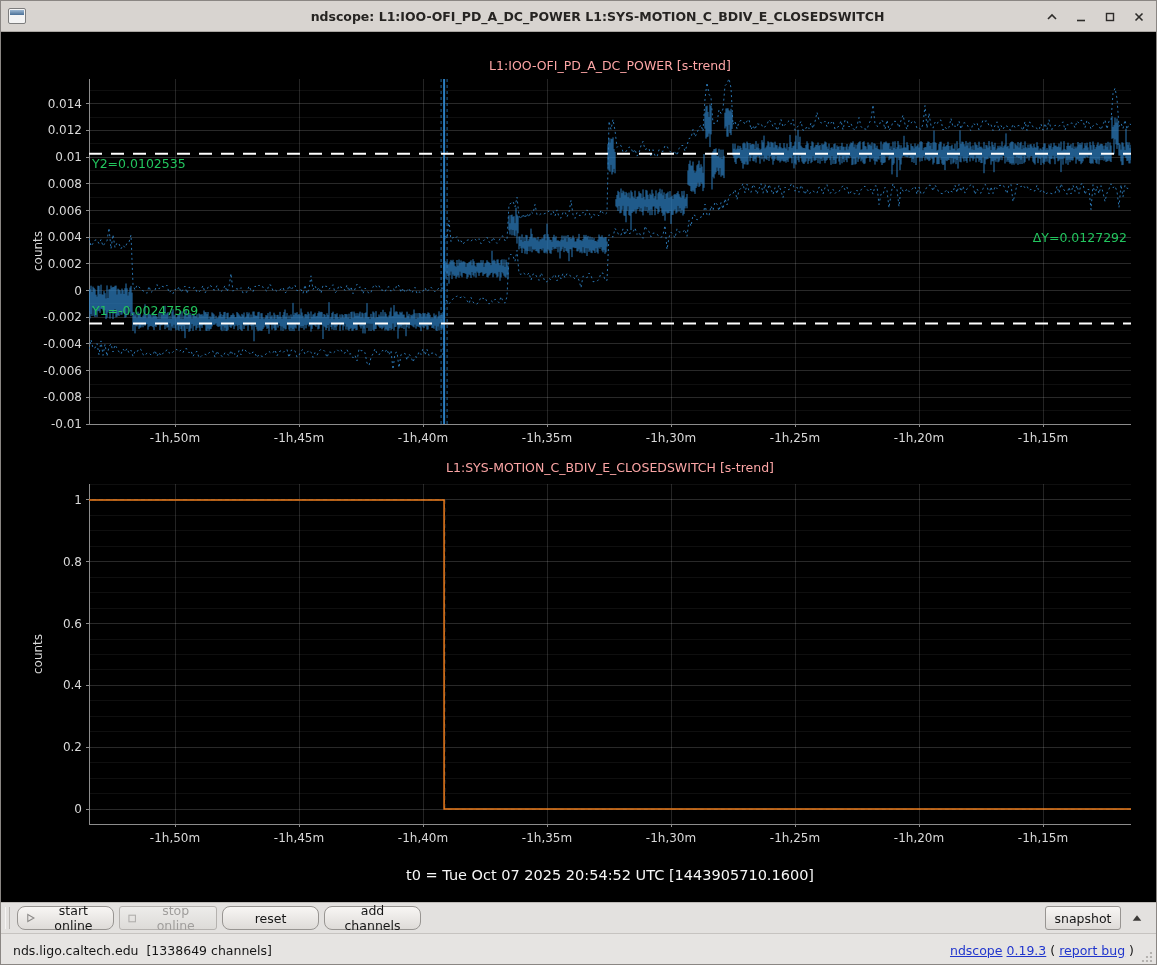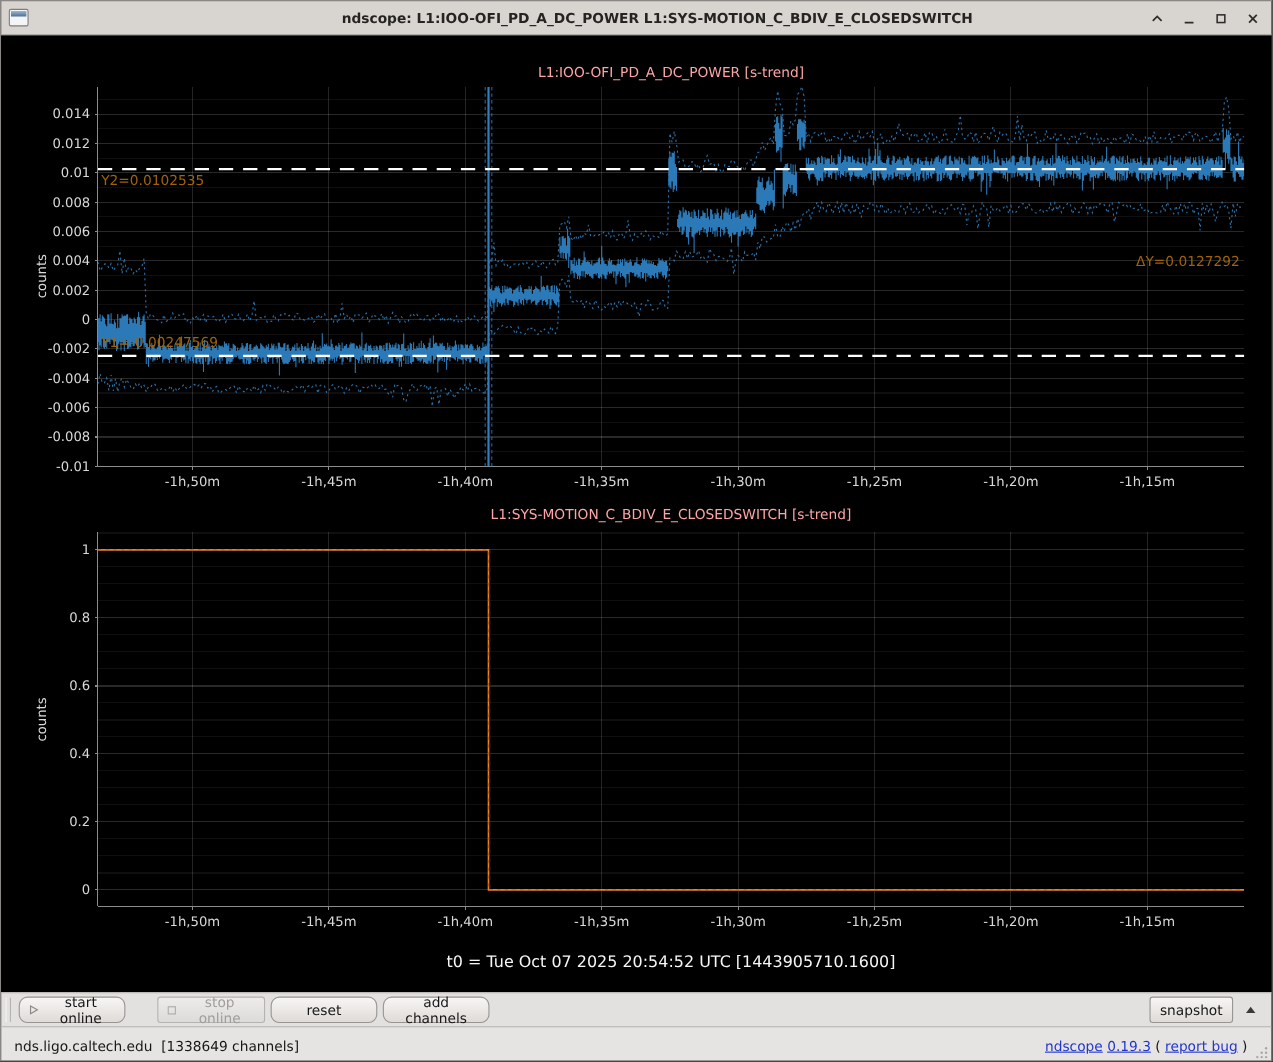--- a/index.html
+++ b/index.html
@@ -29,38 +29,38 @@
     text-align:center;font-size:12.5px;font-weight:bold;color:#262422;padding-left:19px;
   }
   .win-controls{position:absolute;right:10px;top:0;height:31px;display:flex;align-items:center;gap:15px;}
   .win-btn{width:14px;height:14px;display:flex;align-items:center;justify-content:center;cursor:default;}
   .win-btn svg{display:block;}
   
   .content-bg{position:absolute;left:0;top:31px;width:100%;height:870px;background:#000;}
   #charts{position:absolute;left:0;top:0;}
   .plot-title{position:absolute;left:88px;width:1042px;text-align:center;font-size:12.5px;color:#fca5a5;}
   .ylab{position:absolute;font-size:12px;color:#dadada;transform:translate(-50%,-50%) rotate(-90deg);}
-  .cursor-label{position:absolute;font-size:12.5px;color:#a16207;}
+  .cursor-label{position:absolute;font-size:12.5px;color:#22c55e;}
   .t0-line{position:absolute;left:88px;top:866px;width:1042px;text-align:center;font-size:14.5px;color:#f6f6f6;}
   
   .toolbar{
     position:absolute;left:0;top:901px;width:100%;height:31px;
     background:#e3e1df;border-top:1px solid #bdbab7;box-sizing:border-box;
     display:flex;align-items:center;padding:0 8px 0 4px;gap:5px;
   }
   .tb-handle{width:3px;height:22px;border-left:1px solid #f5f4f3;border-right:1px solid #b7b4b1;margin-right:2px;}
   .btn{
     height:24px;border:1px solid #989592;border-radius:3px;
     background:linear-gradient(#f8f6f4,#dedbd8);
     font-family:inherit;font-size:12.5px;color:#161616;
     display:flex;align-items:center;justify-content:center;gap:7px;
     padding:0 8px;box-sizing:border-box;cursor:default;
   }
   .btn.disabled{color:#a09e9c;background:linear-gradient(#edecea,#dddbd8);border-color:#b5b2af;}
-  .w97{width:97px;border-radius:8px;}.w98{width:98px;margin-left:24px;}.wsnap{width:76px;margin-left:auto;}
+  .w97{width:97px;border-radius:8px;}.w98{width:98px;}.wsnap{width:76px;margin-left:auto;}
   .tb-arrow{width:22px;height:24px;display:flex;align-items:center;justify-content:center;background:transparent;border:none;cursor:default;}
   
   .statusbar{
     position:absolute;left:0;top:932px;width:100%;height:33px;
     background:#e6e4e2;border-top:1px solid #c6c3c0;box-sizing:border-box;
     display:flex;align-items:center;font-size:12.5px;color:#161616;
     padding:0 22px 0 12px;
   }
   .server-text{white-space:pre;}
   .status-right{margin-left:auto;display:flex;gap:4px;align-items:center;white-space:pre;}

